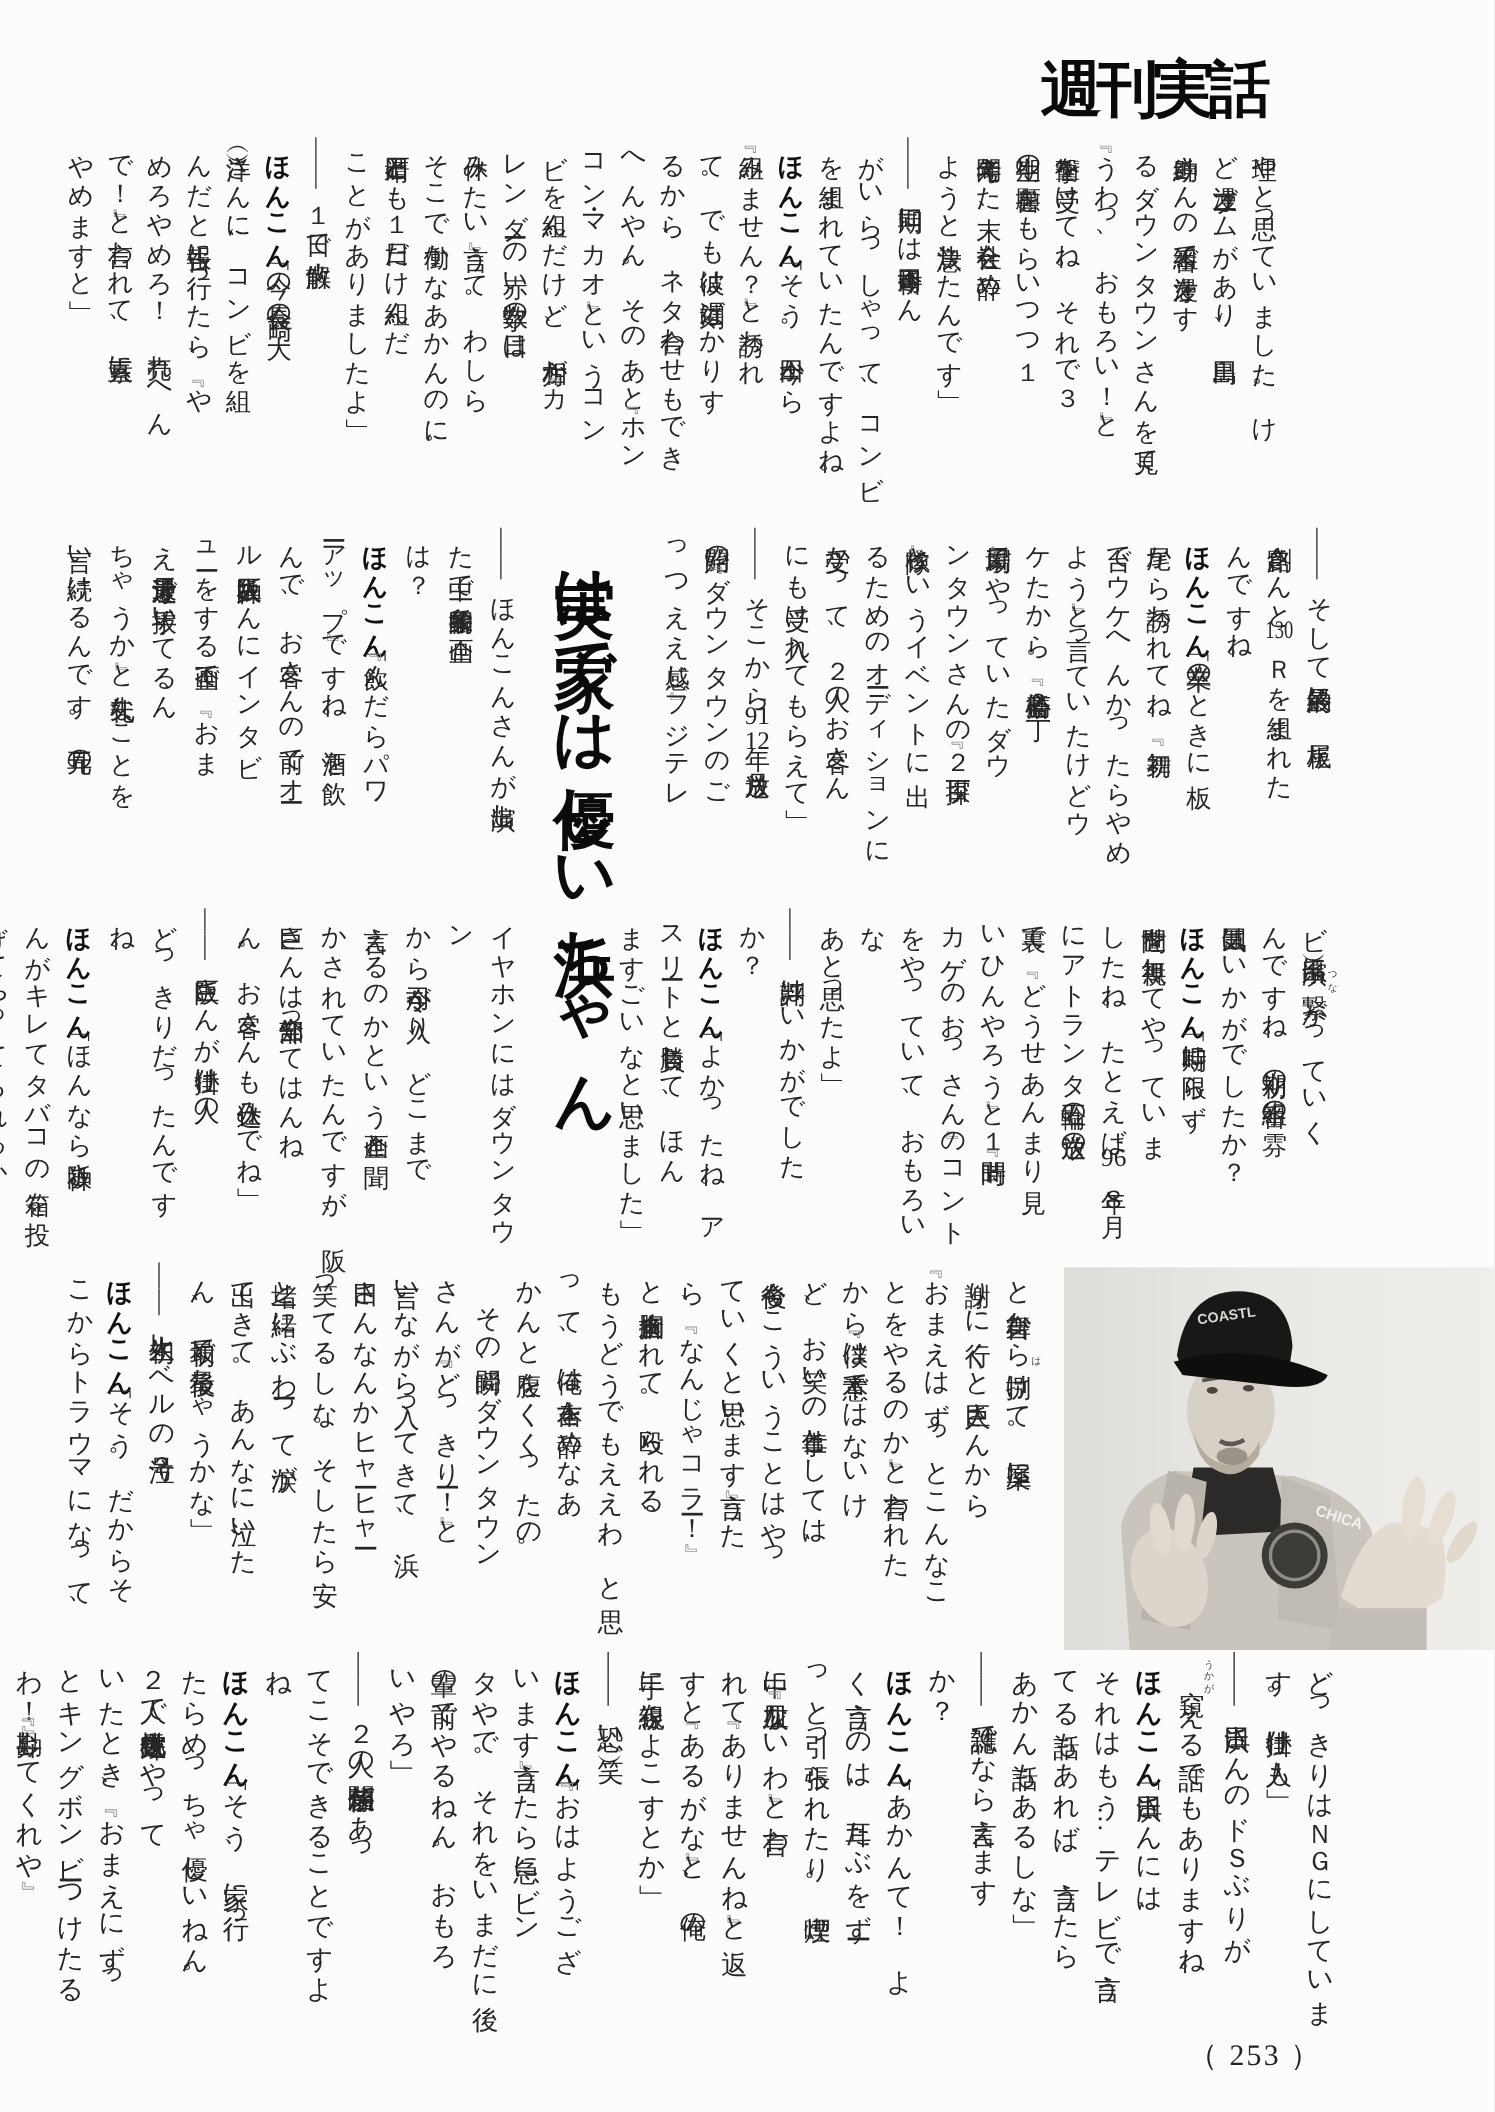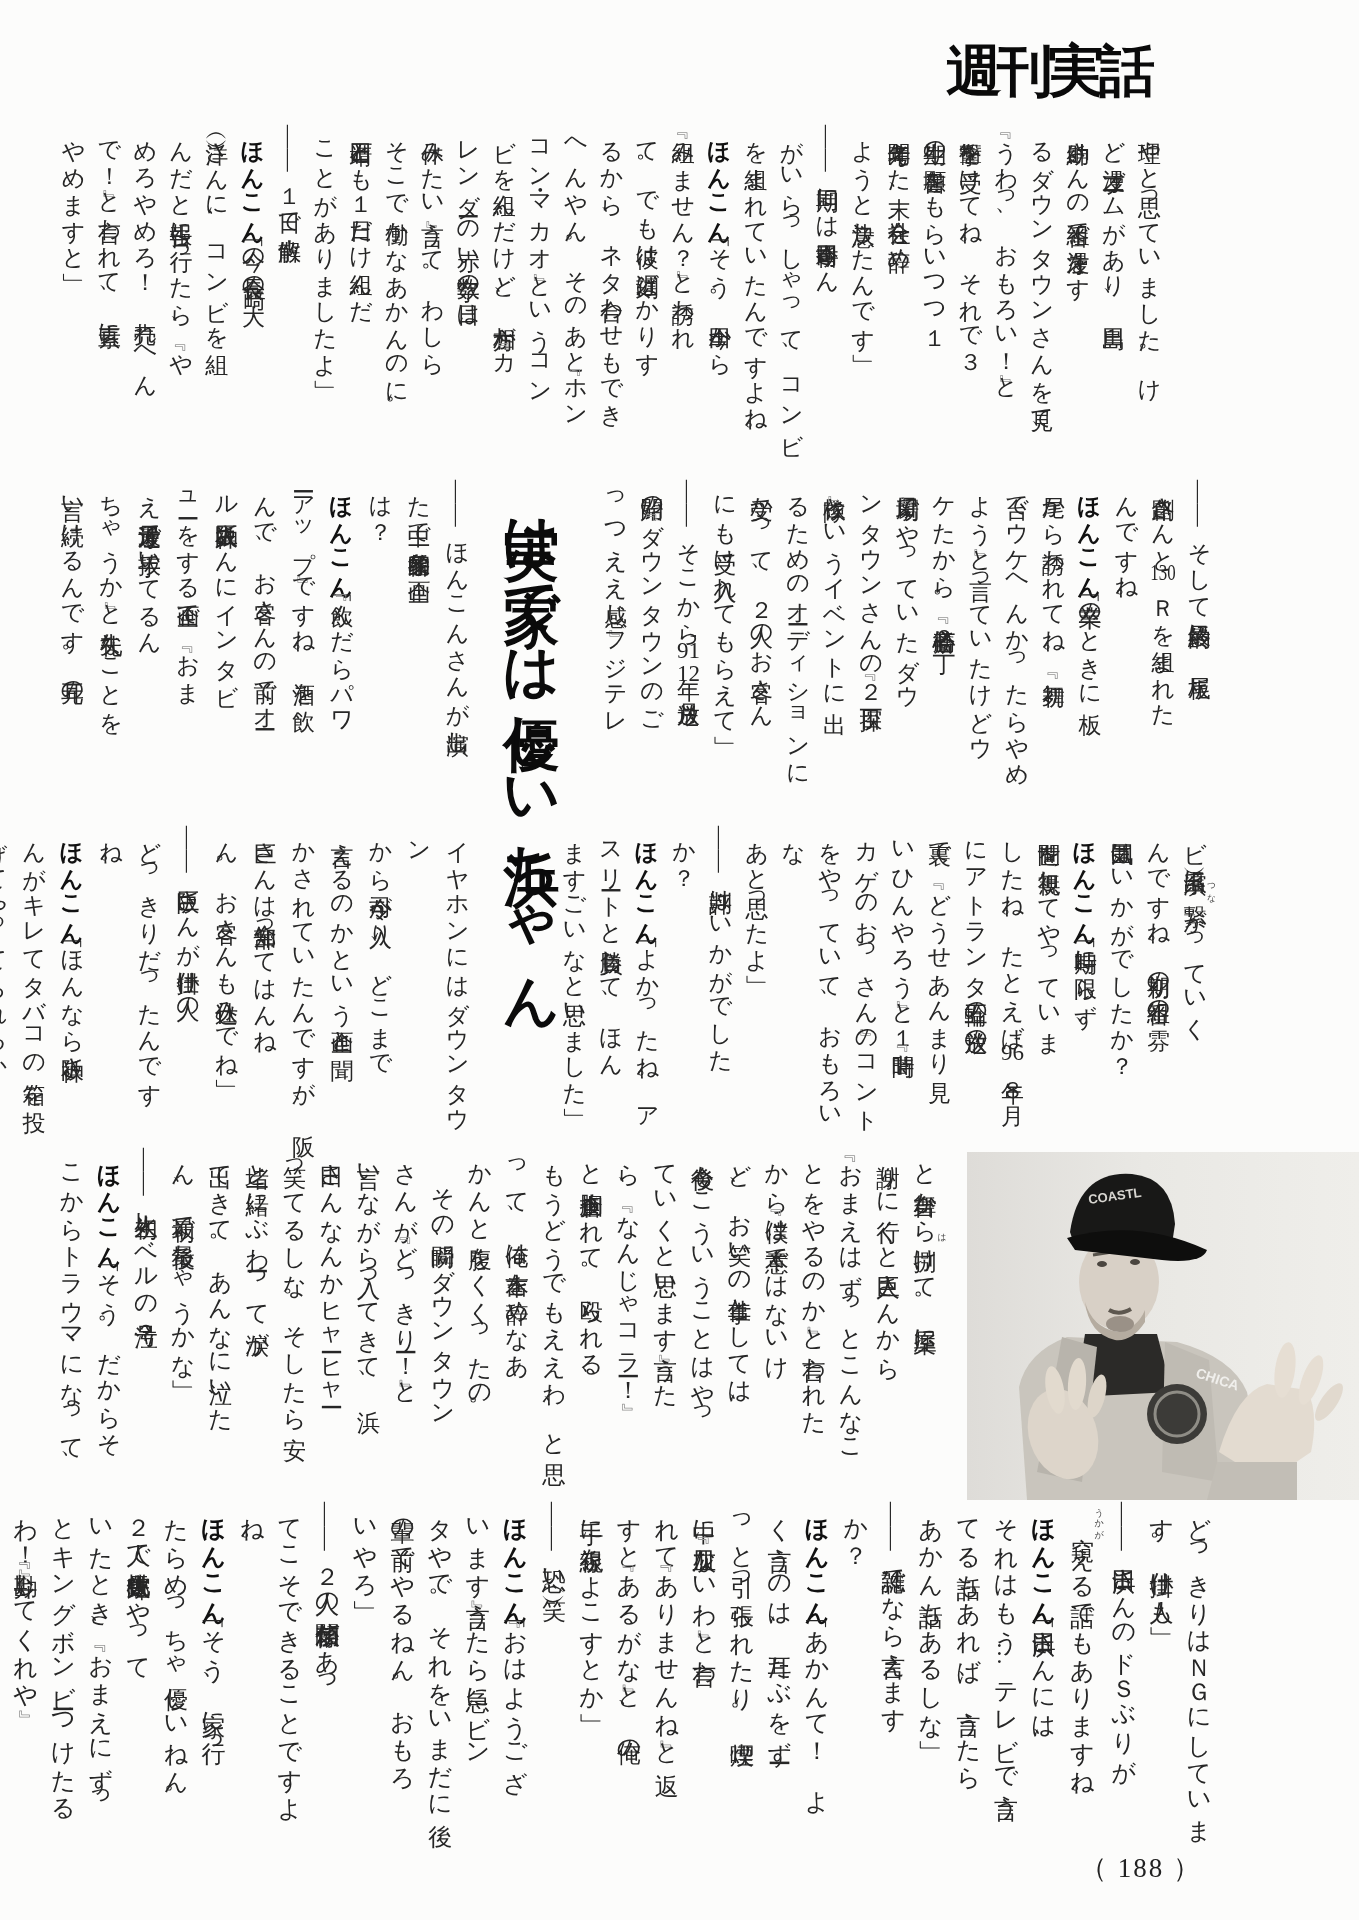--- a/index.html
+++ b/index.html
@@ -1,18 +1,18 @@
 <!DOCTYPE html>
 <html><head>
 <meta charset="utf-8">
 <style>
   html,body{margin:0;padding:0;background:#888;}
   .page{position:relative;width:1359px;height:1920px;background:#fcfcfb;overflow:hidden;
         font-family:"Liberation Serif","DejaVu Serif",serif;color:#262626;}
-  .logo{position:absolute;top:34px;left:946px;font-family:"Liberation Sans","DejaVu Sans",sans-serif;
+  .logo{position:absolute;top:44px;left:946px;font-family:"Liberation Sans","DejaVu Sans",sans-serif;
         font-weight:900;font-size:56px;letter-spacing:-5px;color:#0a0a0a;white-space:nowrap;}
   .vband{position:absolute;writing-mode:vertical-rl;text-orientation:mixed;}
   .vband .col{line-height:var(--pitch);letter-spacing:.5px;}
   .b1{left:55px;top:125px;width:1112px;height:348px;--pitch:35.8px;font-size:23px;}
   .b2r{left:595px;top:480px;width:622px;height:308px;--pitch:36.5px;font-size:23px;}
   .b2l{left:52px;top:480px;width:424px;height:308px;--pitch:38.5px;font-size:23px;}
   .b3r{left:595px;top:826px;width:622px;height:308px;--pitch:36.5px;font-size:23px;}
   .b3l{left:52px;top:826px;width:424px;height:308px;--pitch:38.5px;font-size:23px;}
   .b4{left:55px;top:1148px;width:892px;height:358px;--pitch:37.1px;font-size:23.5px;}
   .b5{left:50px;top:1502px;width:1167px;height:350px;--pitch:37.6px;font-size:24px;}
@@ -234,15 +234,15 @@
       <div class="col">――２人の信頼関係があっ</div>
       <div class="col">てこそできることですよね。</div>
       <div class="col"><span class="spk">ほんこん</span>「そう、家に行っ</div>
       <div class="col">たらめっちゃ優しいねん。</div>
       <div class="col">２人で桃太郎電鉄をやって</div>
       <div class="col">いたとき、<span class="gq">『</span>おまえにずっ</div>
       <div class="col">とキングボンビーつけたる</div>
       <div class="col">わ！<span class="gq">』</span><span class="gq">『</span>勘弁してくれや<span class="gq">』</span></div>
     </div>
 
-  <div class="pagenum">（ 188 ）</div>
+  <div class="pagenum">（ 253 ）</div>
 
 </div>
 
 </body></html>

